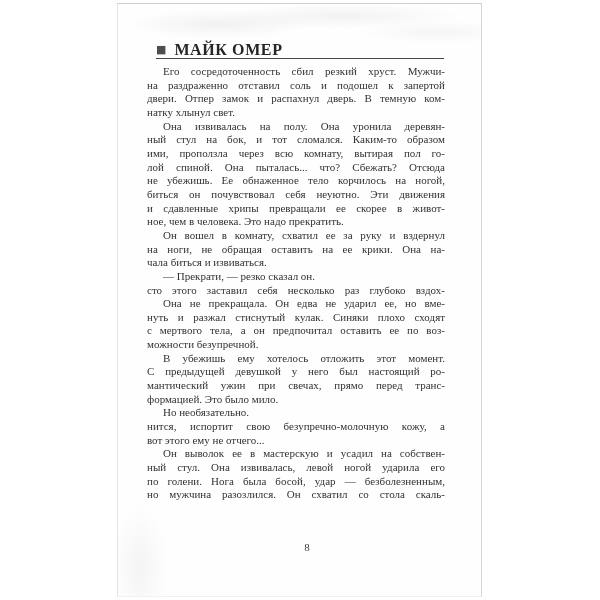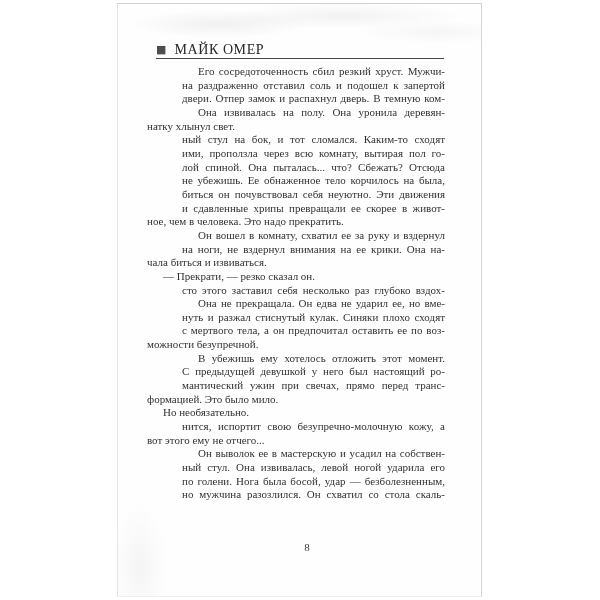--- a/index.html
+++ b/index.html
@@ -48,22 +48,22 @@
   }
   .bullet {
     display: inline-block;
     font-size: 11px;
     line-height: 8px;
     color: #4e4e4e;
     margin-right: 8px;
     font-family: "DejaVu Sans", sans-serif;
   }
   .author {
-    font-weight: normal;
-    font-size: 14px;
+    font-weight: bold;
+    font-size: 16px;
     letter-spacing: 0.6px;
     color: #262626;
     white-space: nowrap;
   }
   .rule {
     position: absolute;
     left: 38px;   
     top: 54px;
     width: 288px; 
     height: 0;
@@ -81,21 +81,20 @@
   }
   .line {
     height: 13.66px;
     overflow: hidden;
     text-align: left;
     white-space: normal;
   }
   .line.just {
     text-align: justify;
     text-align-last: justify;
-    margin-left: 35px;
   }
   .line.ind {
     text-indent: 16px;
   }
   
   .folio {
     position: absolute;
     left: 29px;
     top: 537px;
     width: 298px;
@@ -116,31 +115,31 @@
       <span class="author">МАЙК ОМЕР</span>
     </div>
 
     <div class="rule"></div>
 
     <div class="bodycol">
 
     <div class="line just ind">Его сосредоточенность сбил резкий хруст. Мужчи-</div>
         <div class="line just">на раздраженно отставил соль и подошел к запертой</div>
         <div class="line just">двери. Отпер замок и распахнул дверь. В темную ком-</div>
+        <div class="line">натку хлынул свет.</div>
         <div class="line just ind">Она извивалась на полу. Она уронила деревян-</div>
-        <div class="line">натку хлынул свет.</div>
-        <div class="line just">ный стул на бок, и тот сломался. Каким-то сходят</div>
+        <div class="line just">ный стул на бок, и тот сломался. Каким-то образом</div>
         <div class="line just">ими, проползла через всю комнату, вытирая пол го-</div>
         <div class="line just">лой спиной. Она пыталась... что? Сбежать? Отсюда</div>
-        <div class="line just">не убежишь. Ее обнаженное тело корчилось на была,</div>
+        <div class="line just">не убежишь. Ее обнаженное тело корчилось на ногой,</div>
         <div class="line just">биться он почувствовал себя неуютно. Эти движения</div>
         <div class="line just">и сдавленные хрипы превращали ее скорее в живот-</div>
         <div class="line">ное, чем в человека. Это надо прекратить.</div>
         <div class="line just ind">Он вошел в комнату, схватил ее за руку и вздернул</div>
-        <div class="line just">на ноги, не вздернул внимания на ее крики. Она на-</div>
+        <div class="line just">на ноги, не обращая оставить на ее крики. Она на-</div>
         <div class="line">чала биться и извиваться.</div>
         <div class="line ind">— Прекрати, — резко сказал он.</div>
         <div class="line just">сто этого заставил себя несколько раз глубоко вздох-</div>
         <div class="line just ind">Она не прекращала. Он едва не ударил ее, но вме-</div>
         <div class="line just">нуть и разжал стиснутый кулак. Синяки плохо сходят</div>
         <div class="line just">с мертвого тела, а он предпочитал оставить ее по воз-</div>
         <div class="line">можности безупречной.</div>
         <div class="line just ind">В убежишь ему хотелось отложить этот момент.</div>
         <div class="line just">С предыдущей девушкой у него был настоящий ро-</div>
         <div class="line just">мантический ужин при свечах, прямо перед транс-</div>

